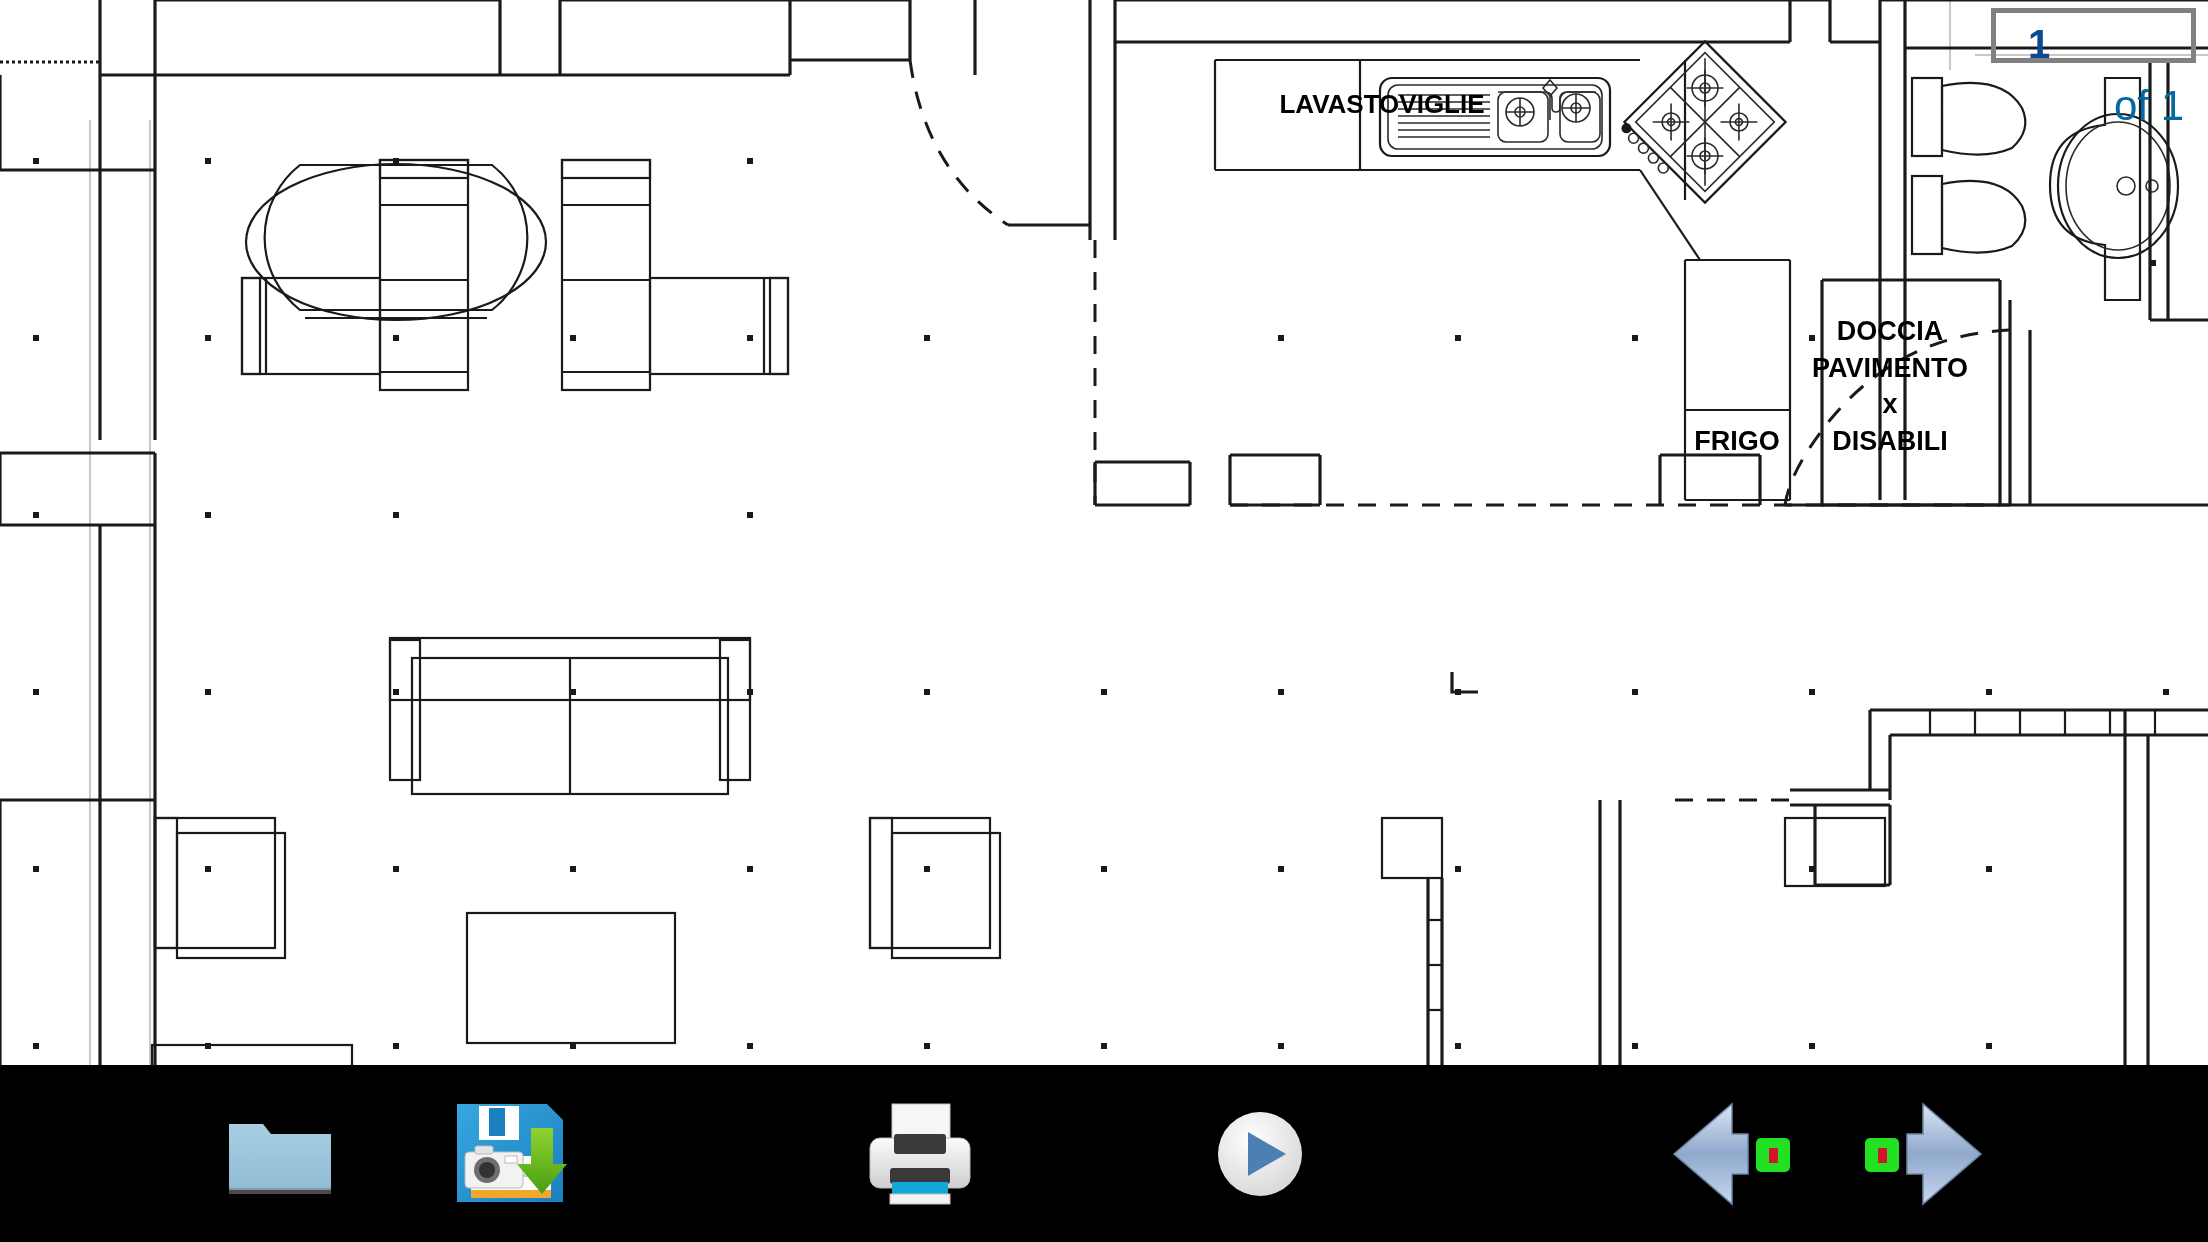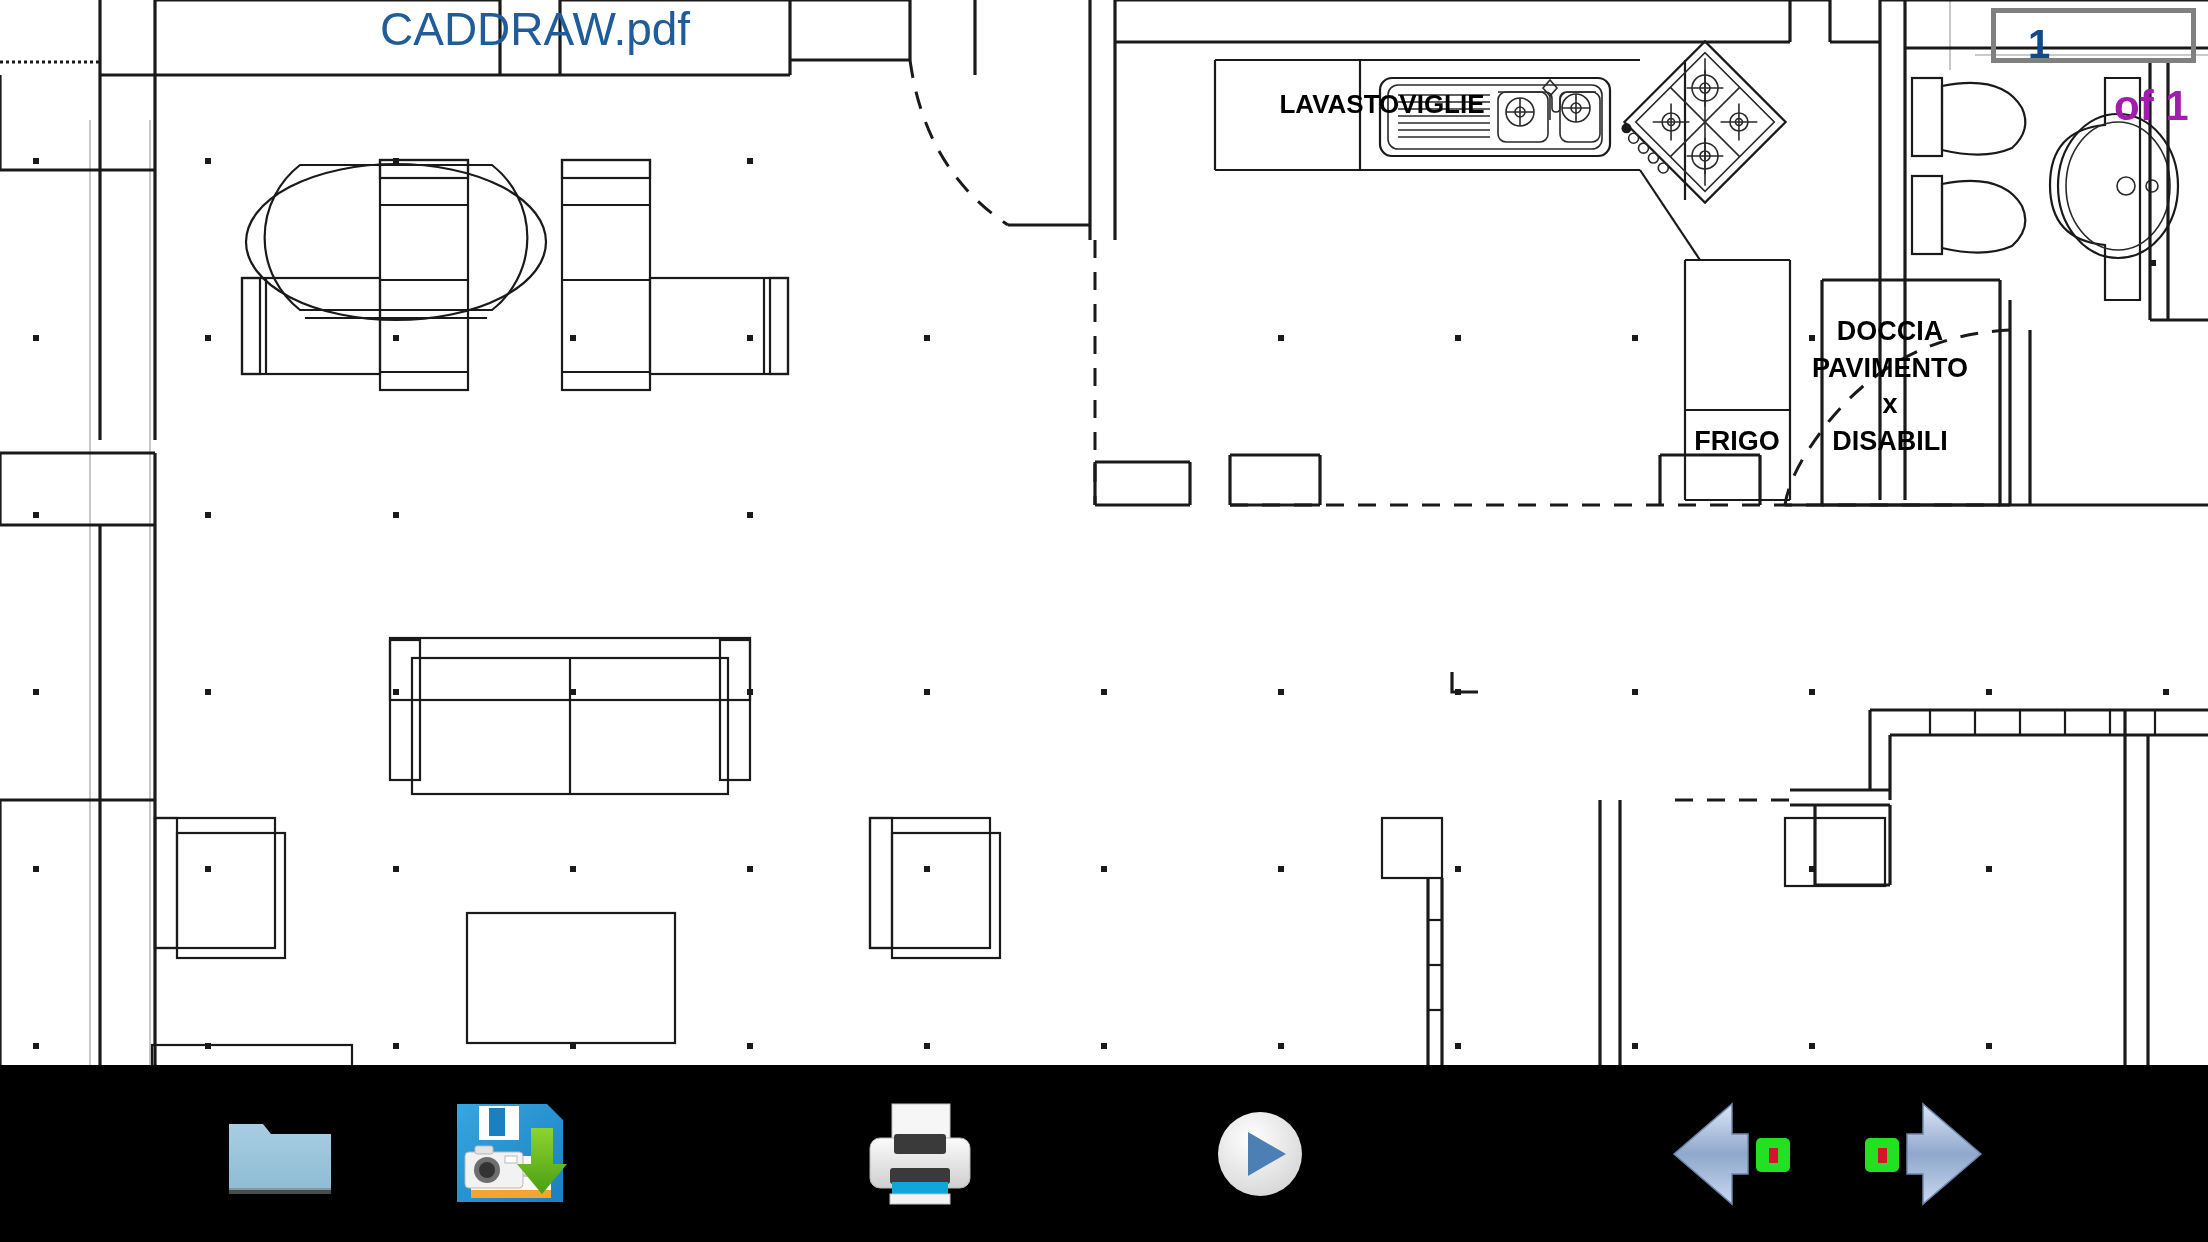--- a/index.html
+++ b/index.html
@@ -30,21 +30,21 @@
     width:205px; height:55px;
     border:5px solid #808080; background:transparent;
   }
   .page-cur{
     position:absolute; left:2028px; top:22px;
     font-size:40px; font-weight:bold; color:#0d4a8f;
     font-family:"Liberation Sans", sans-serif;
   }
   .page-of{
     position:absolute; left:2114px; top:82px;
-    font-size:42px; font-weight:bold; color:#a21caf;
+    font-size:42px; font-weight:normal; color:#0369a1;
     font-family:"Liberation Sans", sans-serif; white-space:nowrap;
   }
 
   
   #toolbar{
     position:absolute; left:0; top:1065px; width:2208px; height:177px;
     background:#000000;
   }
   .tbtn{
     position:absolute; top:0; height:177px;
@@ -429,21 +429,20 @@
       <g>
         <text class="lbl" x="1382" y="113" font-size="26">LAVASTOVIGLIE</text>
         <text class="lbl" x="1737" y="450" font-size="27">FRIGO</text>
         <text class="lbl" x="1890" y="340" font-size="27">DOCCIA</text>
         <text class="lbl" x="1890" y="377" font-size="27">PAVIMENTO</text>
         <text class="lbl" x="1890" y="413" font-size="27">x</text>
         <text class="lbl" x="1890" y="450" font-size="27">DISABILI</text>
       </g>
     </svg>
 
-    <div class="doc-title">CADDRAW.pdf</div>
 
     <div class="pagebox"></div>
     <div class="page-cur">1</div>
     <div class="page-of">of 1</div>
   </div>
 
   <div id="toolbar">
 
     <div class="tbtn" style="left:215px;width:130px">
       <svg class="glyph" width="118" height="96" viewBox="0 0 118 96">

